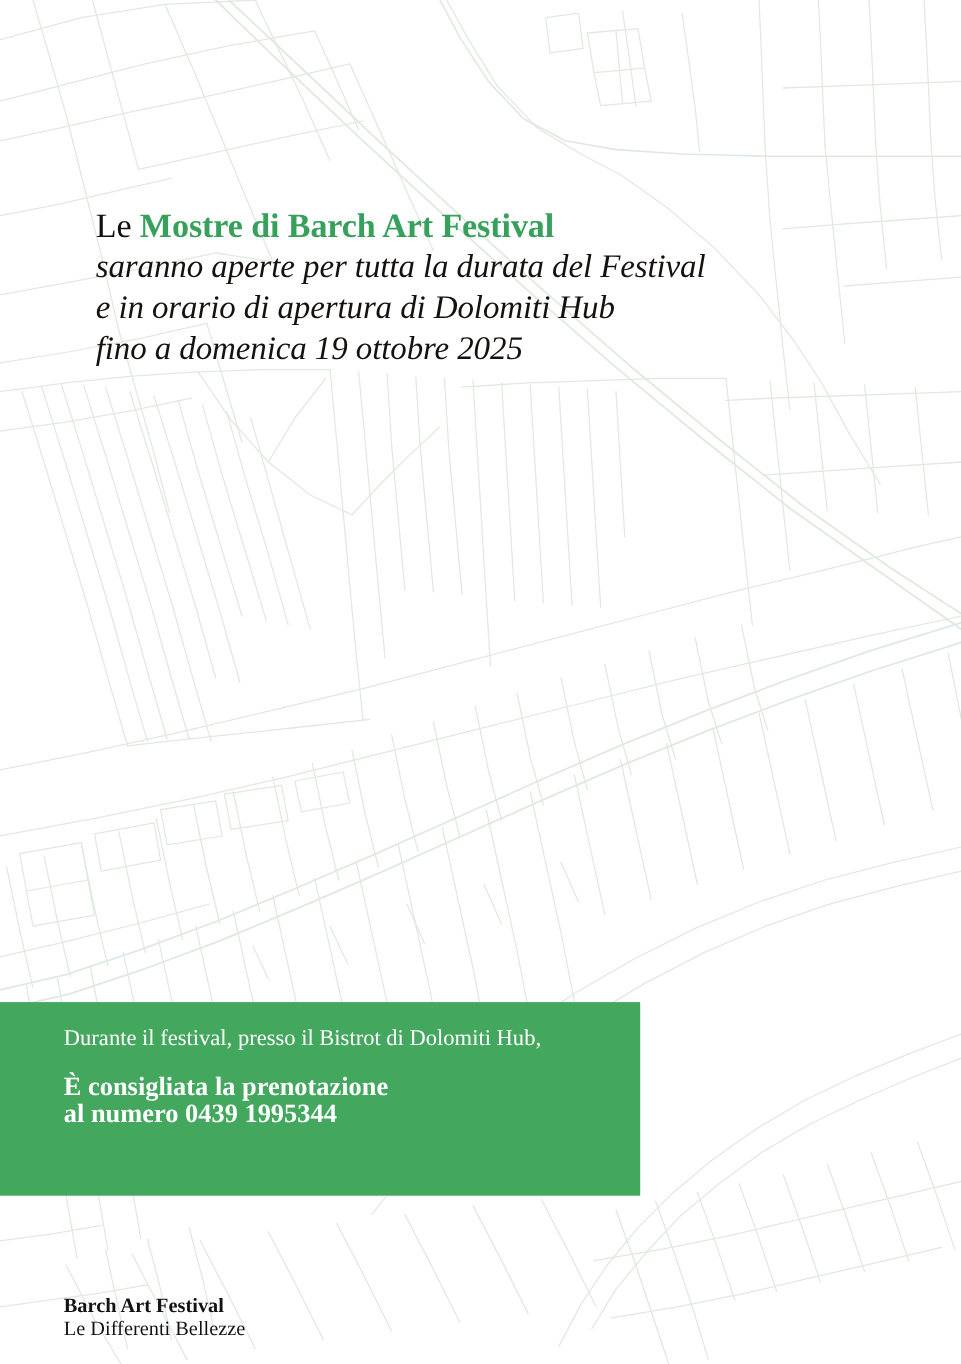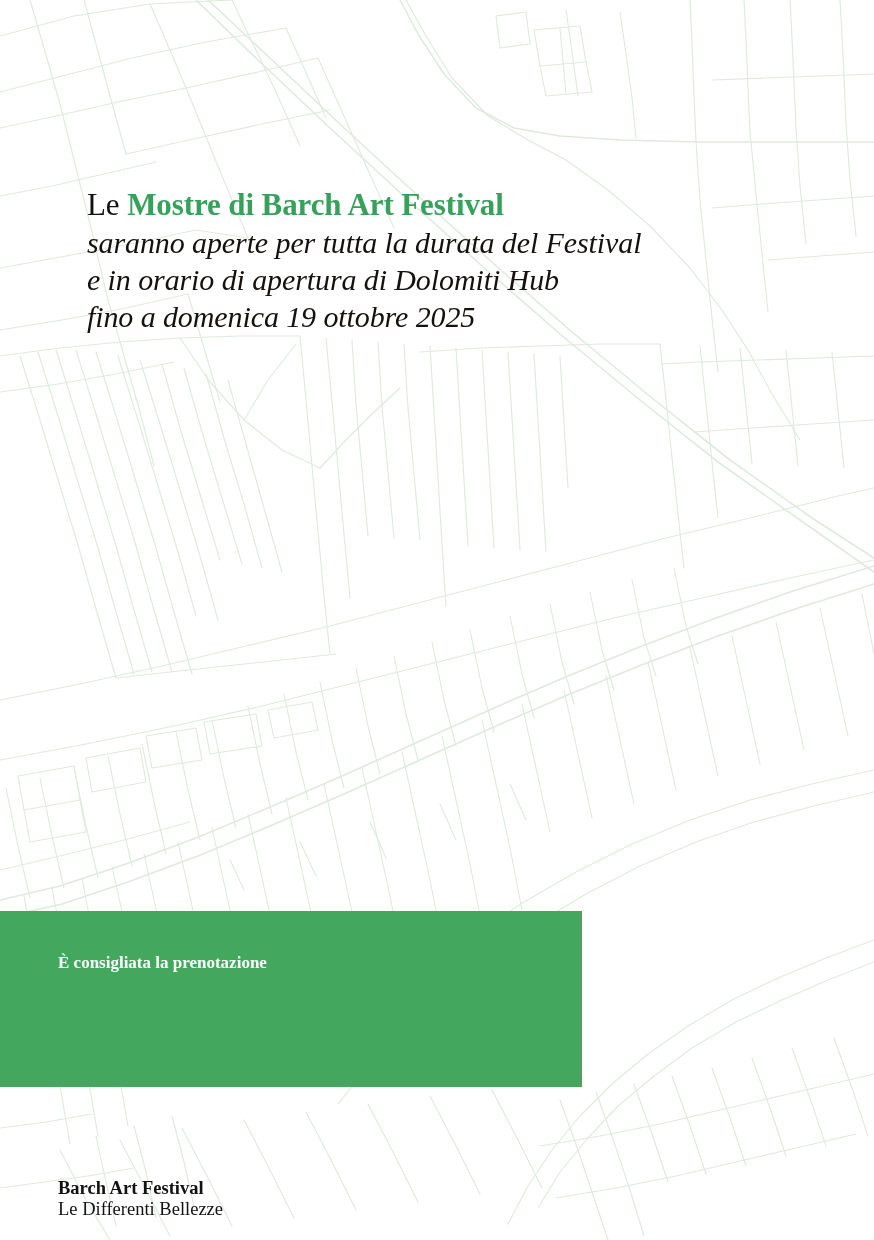--- a/index.html
+++ b/index.html
@@ -83,21 +83,21 @@
     color: #ffffff;
     font-size: 20.5px;
     line-height: 25.5px;
     font-weight: 400;
     white-space: nowrap;
   }
   .callout-para b { font-weight: 700; }
   .callout-note {
     margin-top: 18px;
     color: #ffffff;
-    font-size: 17px;
+    font-size: 24px;
     line-height: 25.5px;
     font-weight: 700;
     white-space: nowrap;
   }
 
   
   .footer {
     position: absolute;
     left: 58px;
     right: 81px;
@@ -323,21 +323,23 @@
   <div class="headline-block">
     <div class="headline-line-1">
       <span class="hl-lead">Le </span><span class="hl-accent">Mostre di Barch Art Festival</span>
     </div>
     <div class="headline-sub">saranno aperte per tutta la durata del Festival</div>
     <div class="headline-sub">e in orario di apertura di Dolomiti Hub</div>
     <div class="headline-sub">fino a domenica 19 ottobre 2025</div>
   </div>
 
   <div class="callout">
+    <div class="callout-para">Durante il festival, presso il Bistrot di Dolomiti Hub,</div>
     <div class="callout-note">È consigliata la prenotazione</div>
+    <div class="callout-note" style="margin-top:0">al numero 0439 1995344</div>
   </div>
 
   <div class="footer">
     <div class="footer-left">Barch Art Festival</div>
     <div class="footer-right">Le Differenti Bellezze</div>
   </div>
 
 </div>
 
 </body></html>

